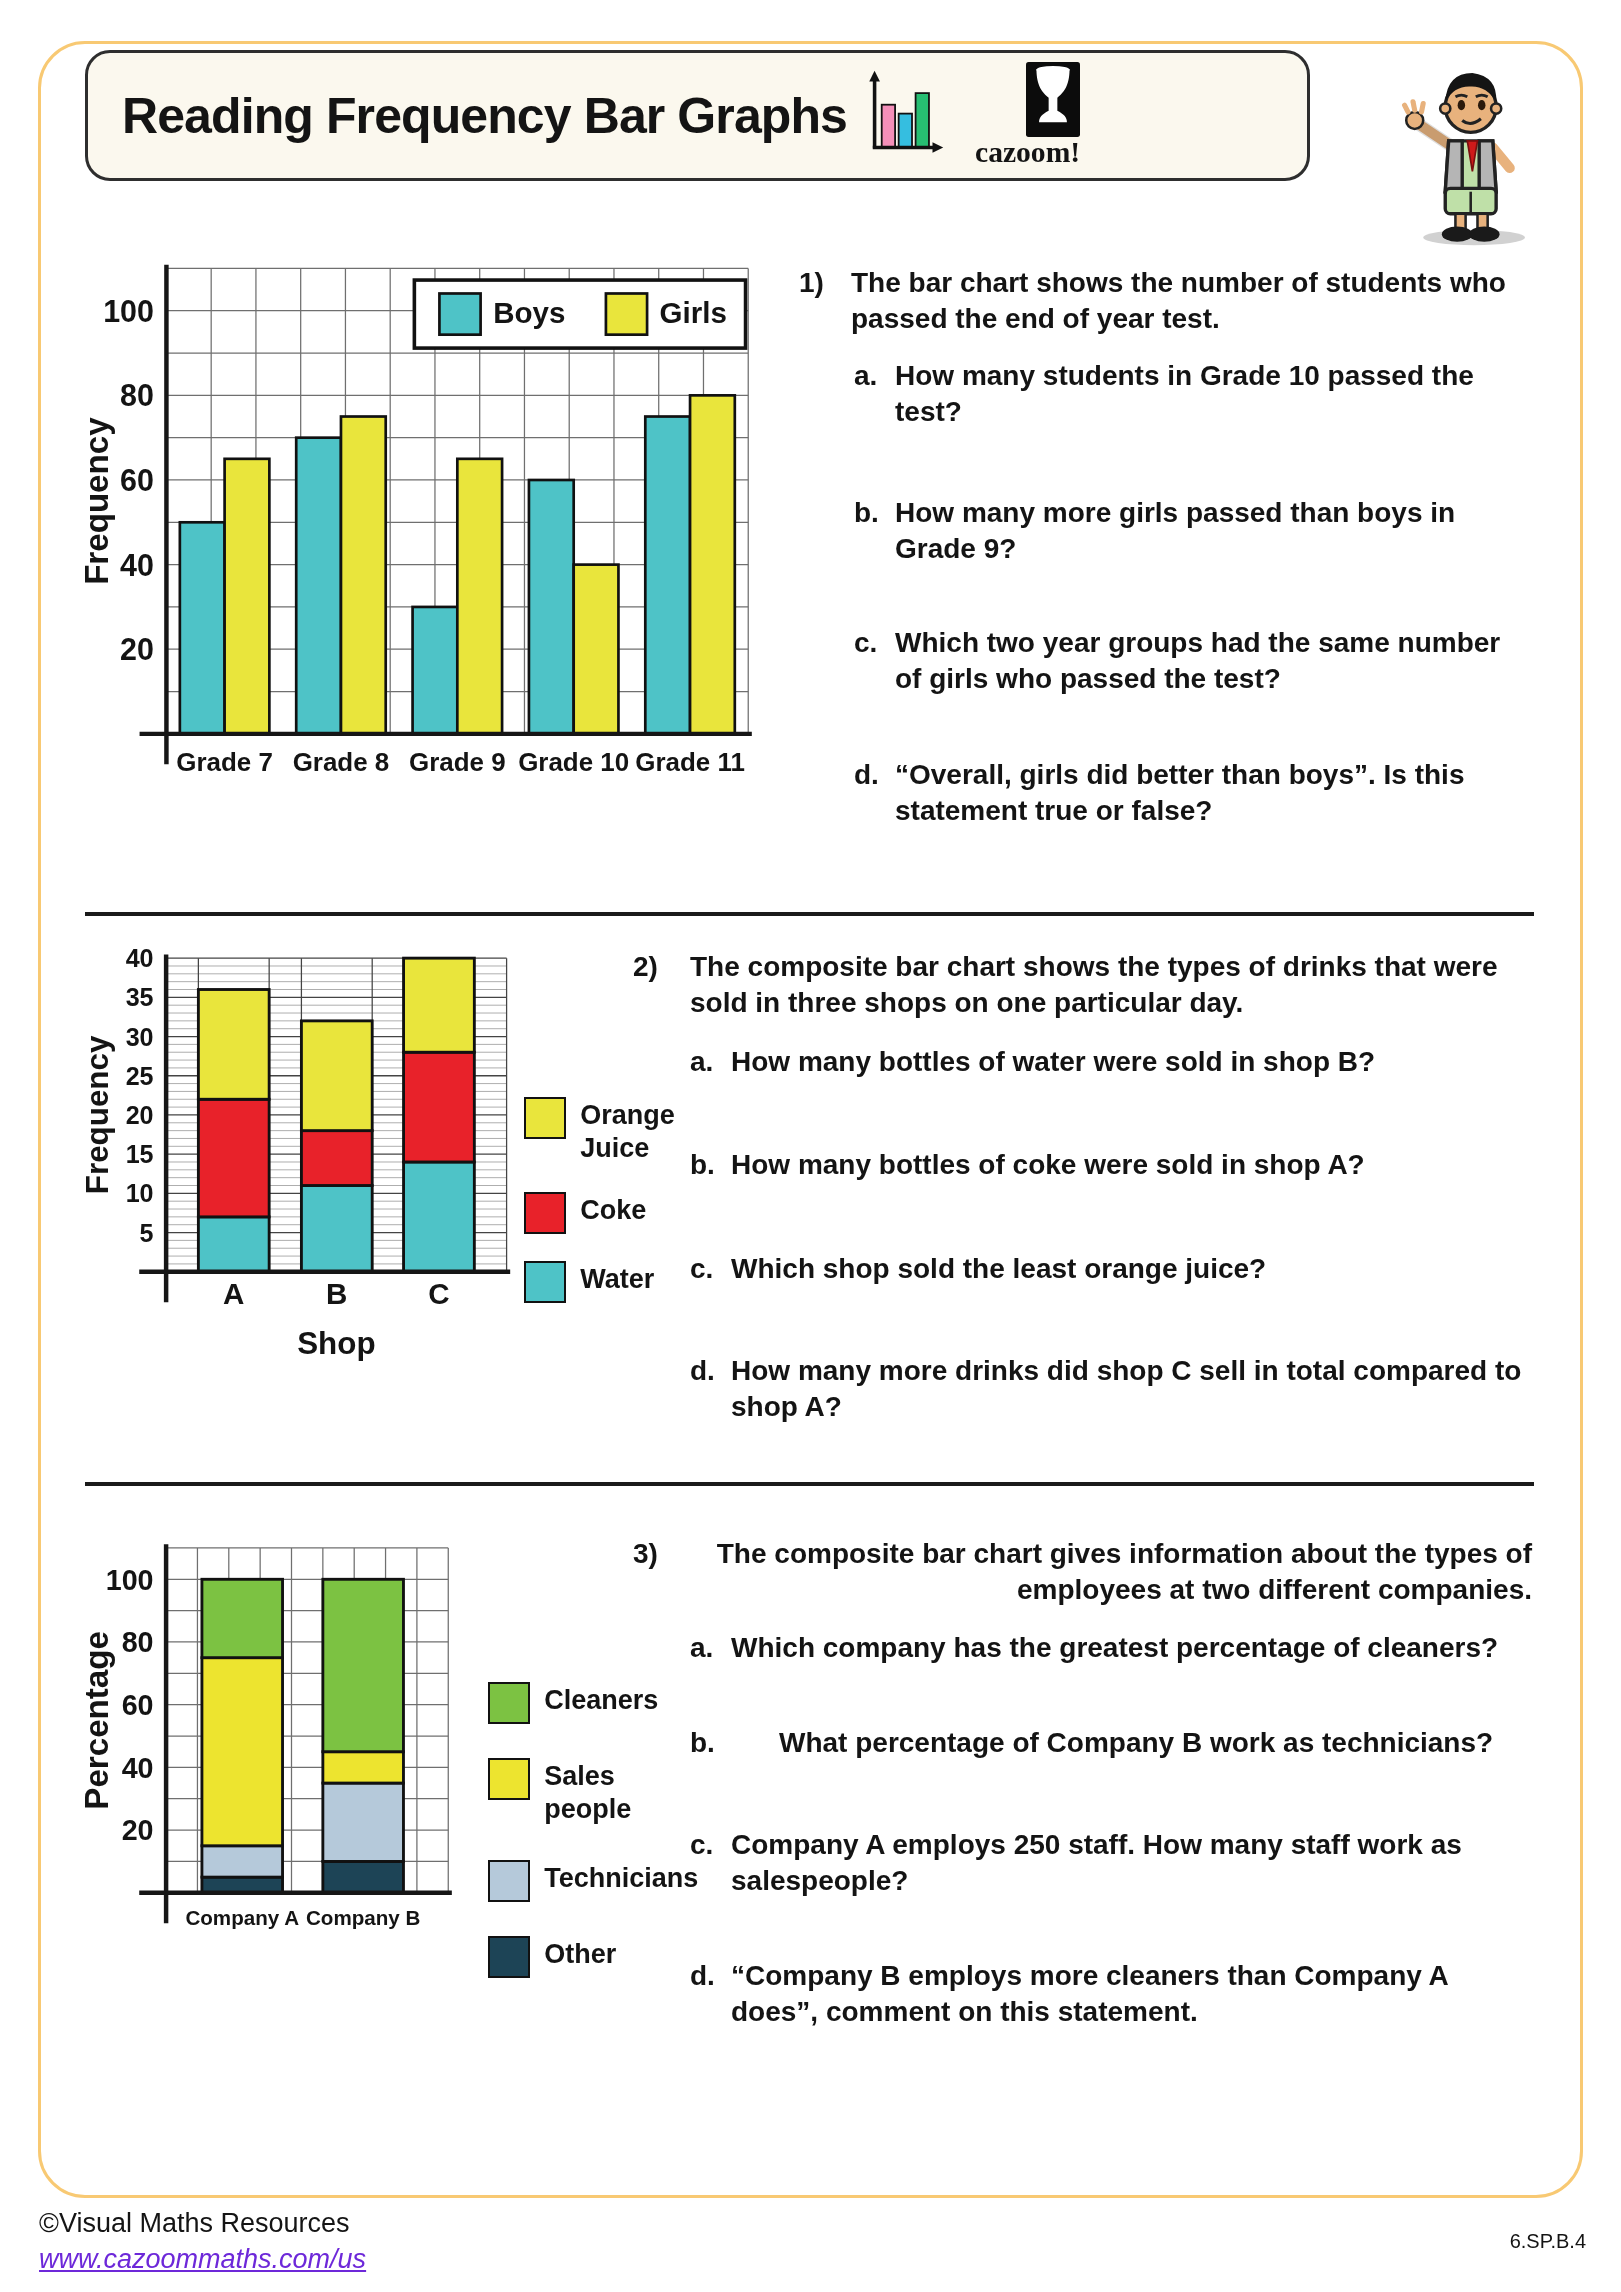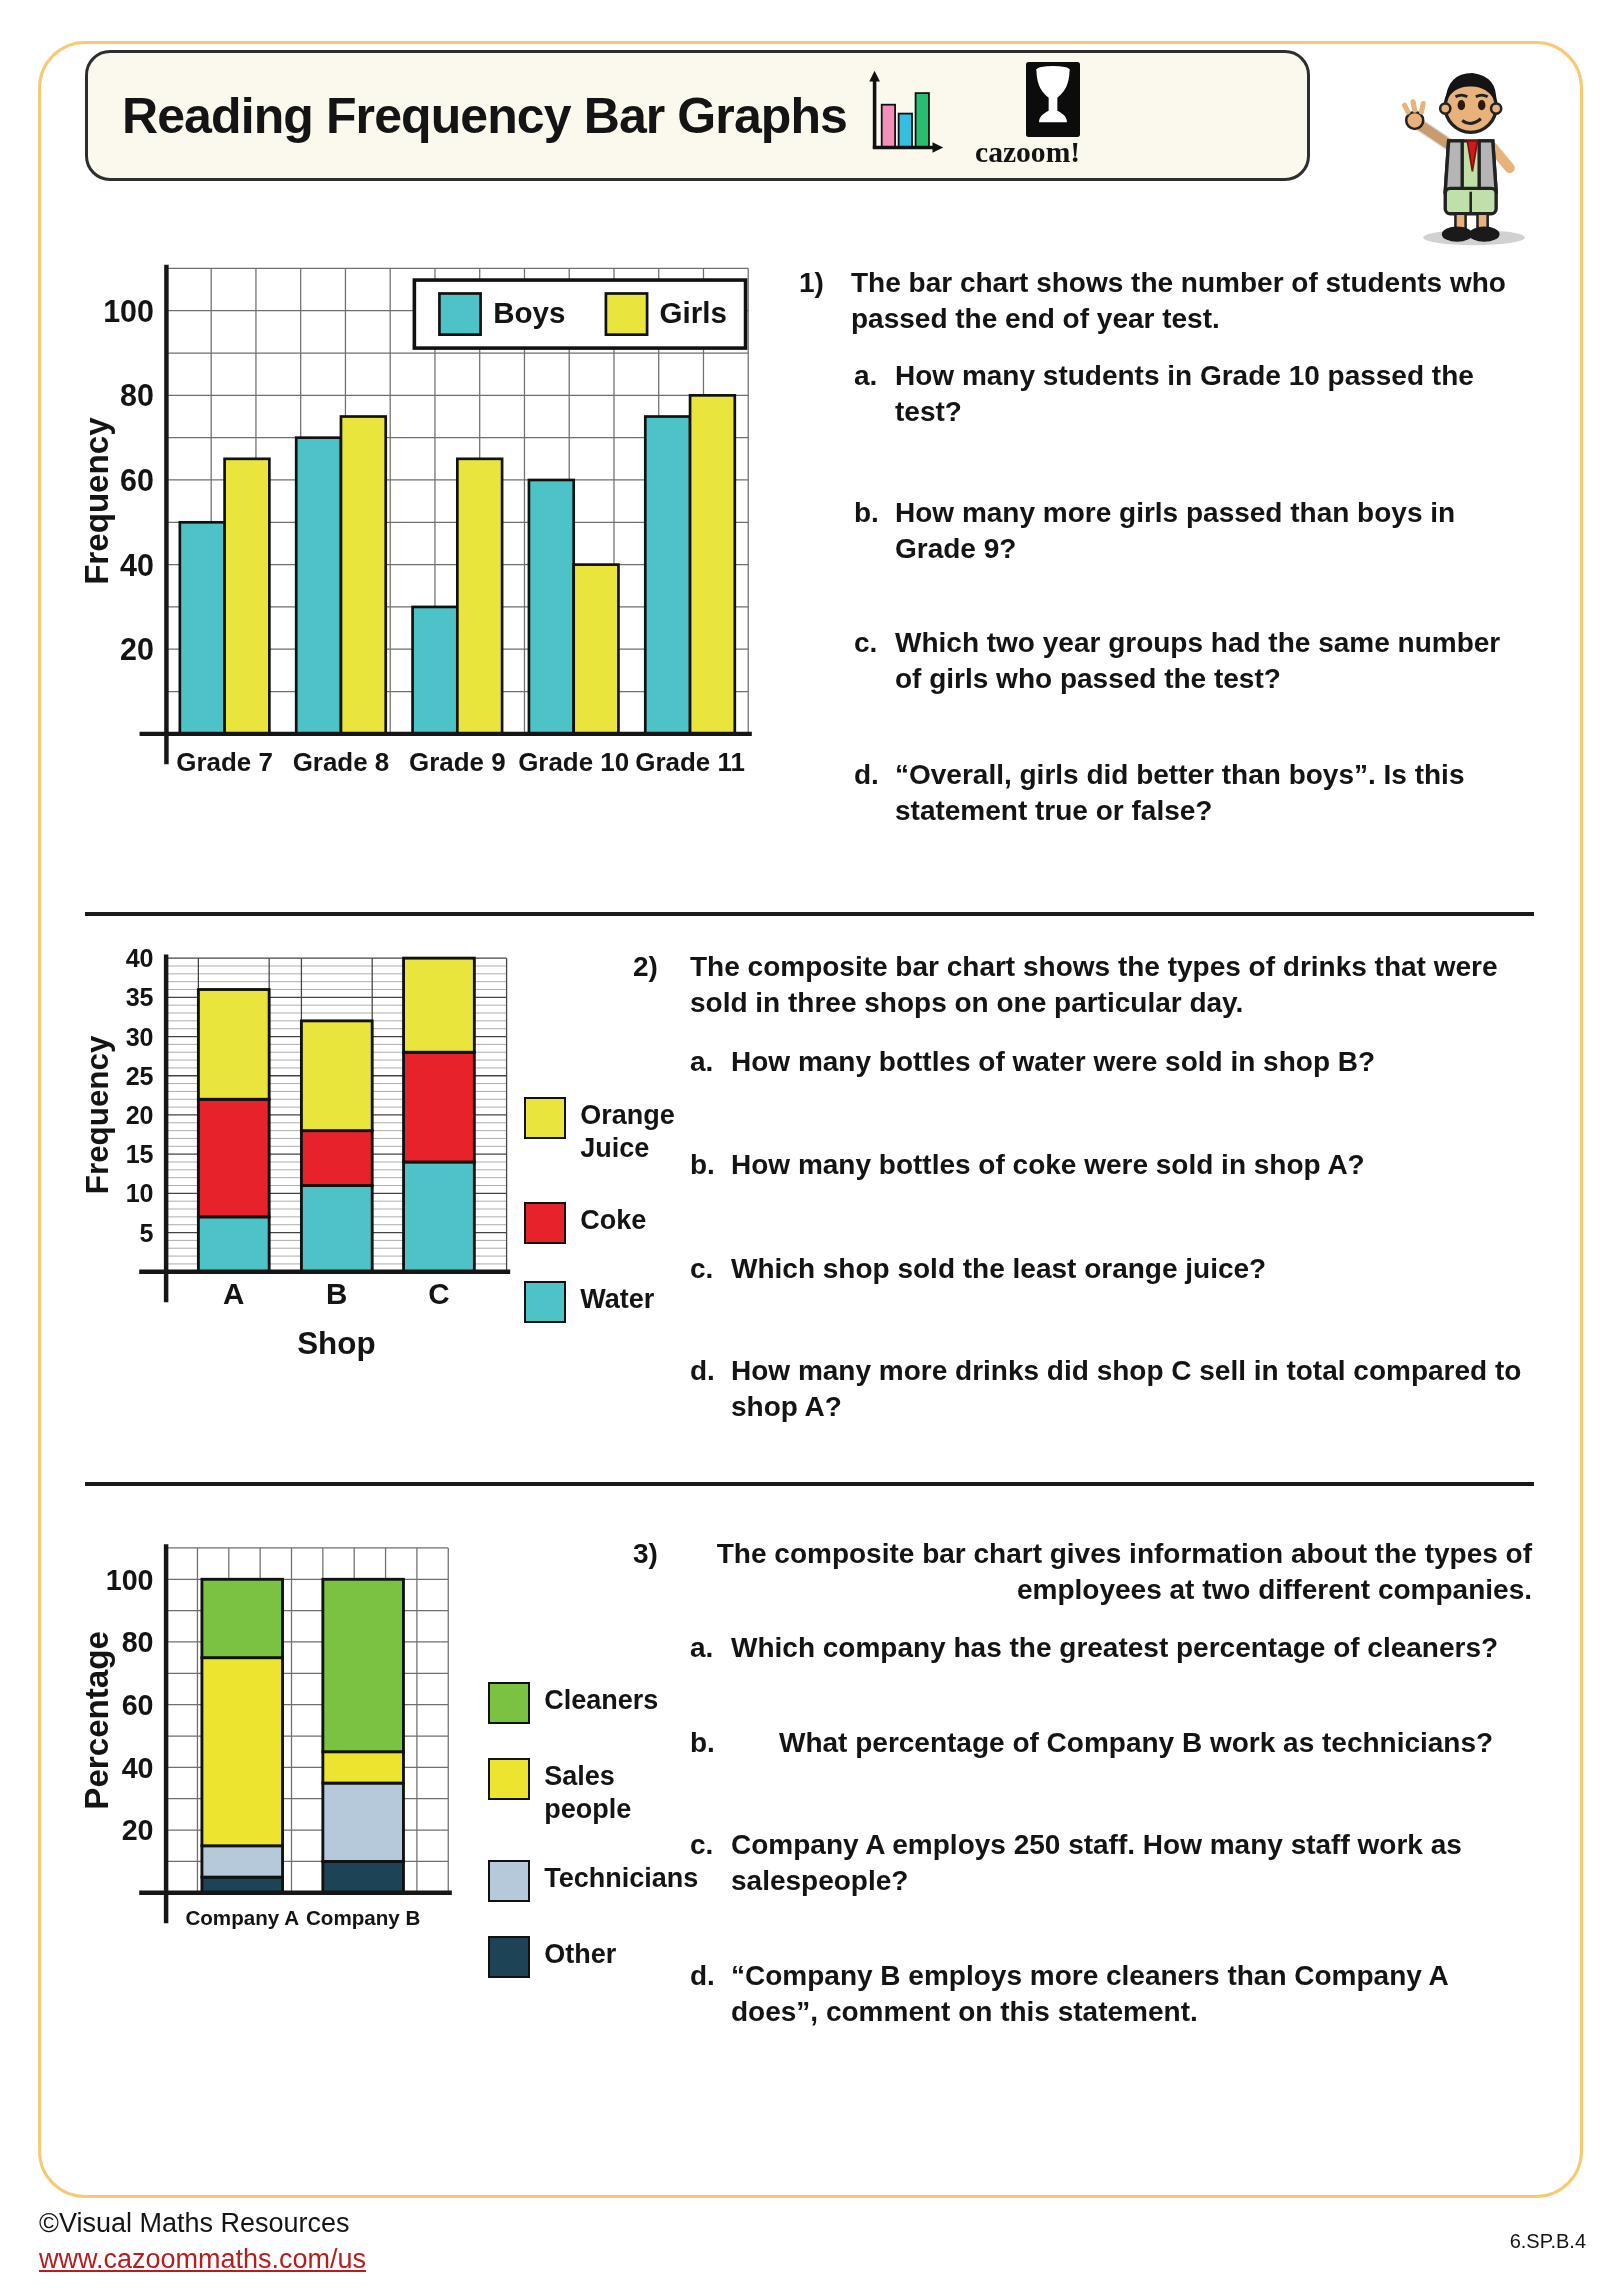--- a/index.html
+++ b/index.html
@@ -23,21 +23,21 @@
   .q-num{font-weight:700;font-size:28px;line-height:36px;flex:0 0 52px;}
   .q-intro-text{font-weight:700;font-size:28px;line-height:36px;}
   .sub-q{display:flex;}
   .q-letter{font-weight:700;font-size:28px;line-height:36px;flex:0 0 41px;}
   .q-text{font-weight:700;font-size:28px;line-height:36px;}
   .legend-col{position:absolute;display:flex;flex-direction:column;}
   .legend-item{display:flex;align-items:flex-start;}
   .legend-swatch{width:38px;height:38px;border:2.7px solid #111;flex:0 0 auto;margin-right:14.3px;}
   .legend-label{font-weight:700;font-size:27px;line-height:33px;padding-top:1.8px;}
   .footer-left{position:absolute;left:39px;top:2205px;font-size:27px;line-height:36px;}
-  .footer-link{color:#b91c1c;text-decoration:underline;}
+  .footer-link{color:#6d28d9;text-decoration:underline;font-style:italic;}
   .footer-center{position:absolute;left:0;top:2230px;width:1622px;text-align:center;font-size:28px;}
   .footer-right{position:absolute;right:36px;top:2230px;font-size:20px;}
 </style>
 </head>
 <body>
 
 <div class="page">
 
   <div class="border-frame"></div>
 
@@ -229,21 +229,21 @@
       <text x="81" y="149.25" font-size="28" text-anchor="end" dy="0.36em">25</text>
       <text x="81" y="105.5" font-size="28" text-anchor="end" dy="0.36em">30</text>
       <text x="81" y="61.75" font-size="28" text-anchor="end" dy="0.36em">35</text>
       <text x="81" y="18" font-size="28" text-anchor="end" dy="0.36em">40</text>
       <text x="170.5" y="404" font-size="33" text-anchor="middle">A</text>
       <text x="285.5" y="404" font-size="33" text-anchor="middle">B</text>
       <text x="399.5" y="404" font-size="33" text-anchor="middle">C</text>
       <text x="30" y="193" font-size="35" text-anchor="middle" transform="rotate(-90 30 193)">Frequency</text>
       <text x="285" y="460" font-size="35" text-anchor="middle">Shop</text>
     </svg>
-  <div id="legend-drinks" class="legend-col" style="left:524px;top:1097px;gap:37px;">
+  <div id="legend-drinks" class="legend-col" style="left:524px;top:1097px;gap:27px;">
       <div class="legend-item">
         <span class="legend-swatch" style="background: rgb(233, 229, 60);"></span>
         <span class="legend-label">
           <div>Orange</div>
           <div>Juice</div>
         </span>
       </div>
       <div class="legend-item">
         <span class="legend-swatch" style="background: rgb(232, 34, 42);"></span>
         <span class="legend-label">

